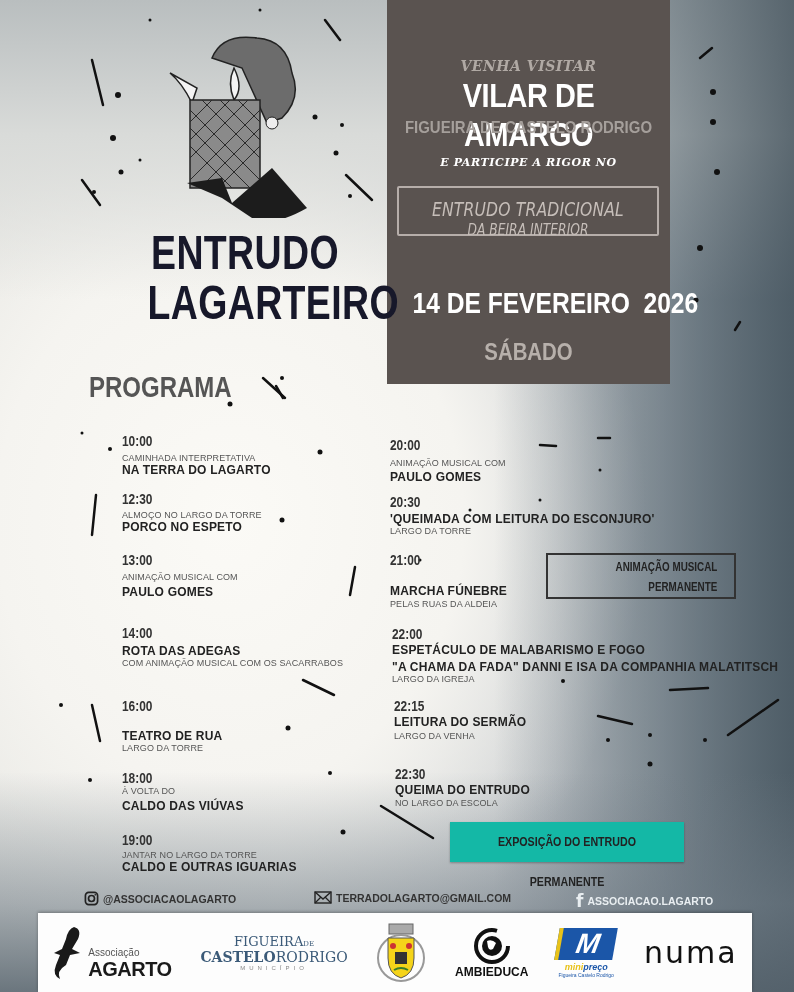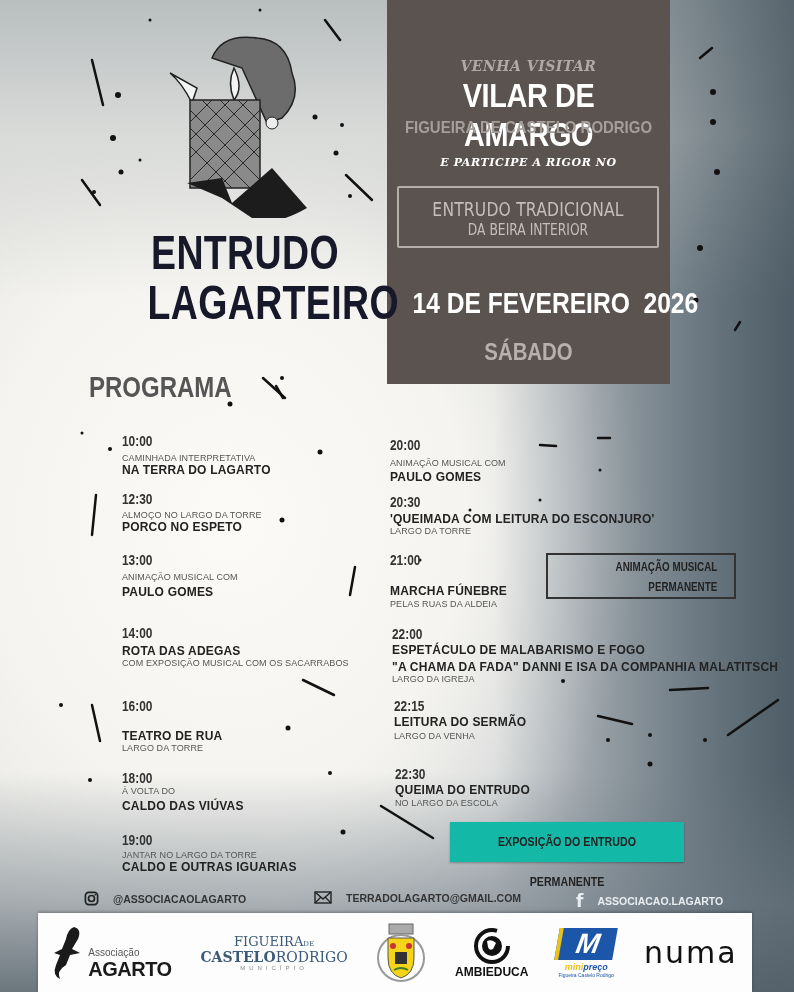--- a/index.html
+++ b/index.html
@@ -33,22 +33,22 @@
   .panel {
     position: absolute; left: 387px; top: 0; width: 283px; height: 384px;
     background: #5a5350;
     text-align: center; color: #fff;
   }
   .venha { position: absolute; top: 58px; width: 100%; font-family: "DejaVu Serif", serif; font-style: italic; font-weight: bold; font-size: 14px; color: #b0a9a4; letter-spacing: 0.5px; }
   .vilar { position: absolute; top: 76px; width: 100%; font-family: "Liberation Sans", sans-serif; font-weight: bold; font-size: 34px; color: #fff; letter-spacing: -0.5px; transform: scaleX(0.85); }
   .figueira { position: absolute; top: 118px; width: 100%; font-weight: bold; font-size: 17px; color: #a59f9b; transform: scaleX(0.88); }
   .participe { position: absolute; top: 156px; width: 100%; font-family: "DejaVu Serif", serif; font-style: italic; font-weight: bold; font-size: 11px; color: #fff; letter-spacing: 0.6px; }
   .trad-box {
-    position: absolute; left: 10px; top: 186px; width: 262px; height: 62px;
-    border: 2px solid #b6aeaa; border-radius: 2px;
+    position: absolute; left: 10px; top: 186px; width: 262px; height: 50px;
+    border: 2px solid #b6aeaa; border-radius: 2px; font-style: italic;
   }
   .trad1 { position: absolute; top: 10px; width: 100%; font-size: 19px; color: #c6beb9; font-family: "DejaVu Sans", sans-serif; letter-spacing: 0.2px; transform: scaleX(0.82); }
   .trad2 { position: absolute; top: 33px; width: 100%; font-size: 15px; color: #c6beb9; font-family: "DejaVu Sans", sans-serif; transform: scaleX(0.82); }
   .date { position: absolute; top: 286px; width: 100%; font-weight: bold; font-size: 30px; color: #fff; transform: scaleX(0.82); white-space: pre; }
   .day { position: absolute; top: 338px; width: 100%; font-weight: bold; font-size: 24px; color: #b7b0ab; transform: scaleX(0.85); }
 
   
   .title { position: absolute; left: 120px; top: 228px; width: 250px; font-weight: bold; color: #17182a; font-size: 48px; line-height: 50px; text-align: center; transform: scaleX(0.78); transform-origin: center; letter-spacing: 0.5px; }
 
   
@@ -66,21 +66,21 @@
     font-size: 12px; line-height: 20px;
   }
   .boxed span { display: block; transform: scaleX(0.82); }
   .expo {
     position: absolute; left: 450px; top: 822px; width: 234px; height: 40px;
     background: #14b8a6; box-shadow: 0 1px 2px rgba(0,0,0,0.3);
     font-weight: bold; font-size: 13px; color: #222; text-align: center; line-height: 40px;
   }
   .expo span { display: inline-block; transform: scaleX(0.82); }
 
-  .contact { position: absolute; top: 891px; display: flex; align-items: center; gap: 14px; font-size: 10.5px; font-weight: bold; color: #333; }
+  .contact { position: absolute; top: 891px; display: flex; align-items: center; gap: 4px; font-size: 10.5px; font-weight: bold; color: #333; }
   .contact.fb { color: #e9eef1; }
 
   .logos {
     position: absolute; left: 38px; top: 913px; width: 714px; height: 79px;
     background: #fdfdfd; box-shadow: 0 -1px 3px rgba(0,0,0,0.3);
     display: flex; align-items: center; justify-content: space-around;
   }
   .logo { display: flex; flex-direction: column; align-items: center; justify-content: center; }
 </style>
 </head>
@@ -205,21 +205,21 @@
   <span class="ev-big">PORCO NO ESPETO</span>
 </div>
 <div class="event" style="left:122px; top:552px;">
   <span class="ev-time">13:00</span>
   <span class="ev-small" style="margin-top:4px">ANIMAÇÃO MUSICAL COM</span>
   <span class="ev-big" style="margin-top:3px">PAULO GOMES</span>
 </div>
 <div class="event" style="left:122px; top:625px;">
   <span class="ev-time">14:00</span>
   <span class="ev-big" style="margin-top:3px">ROTA DAS ADEGAS</span>
-  <span class="ev-small">COM EXPOSIÇÃO MUSICAL COM OS SACARRABOS</span>
+  <span class="ev-small">COM ANIMAÇÃO MUSICAL COM OS SACARRABOS</span>
 </div>
 <div class="event" style="left:122px; top:698px;">
   <span class="ev-time">16:00</span>
   <span class="ev-big" style="margin-top:15px">TEATRO DE RUA</span>
   <span class="ev-small">LARGO DA TORRE</span>
 </div>
 <div class="event" style="left:122px; top:770px;">
   <span class="ev-time">18:00</span>
   <span class="ev-small">À VOLTA DO</span>
   <span class="ev-big" style="margin-top:3px">CALDO DAS VIÚVAS</span>

